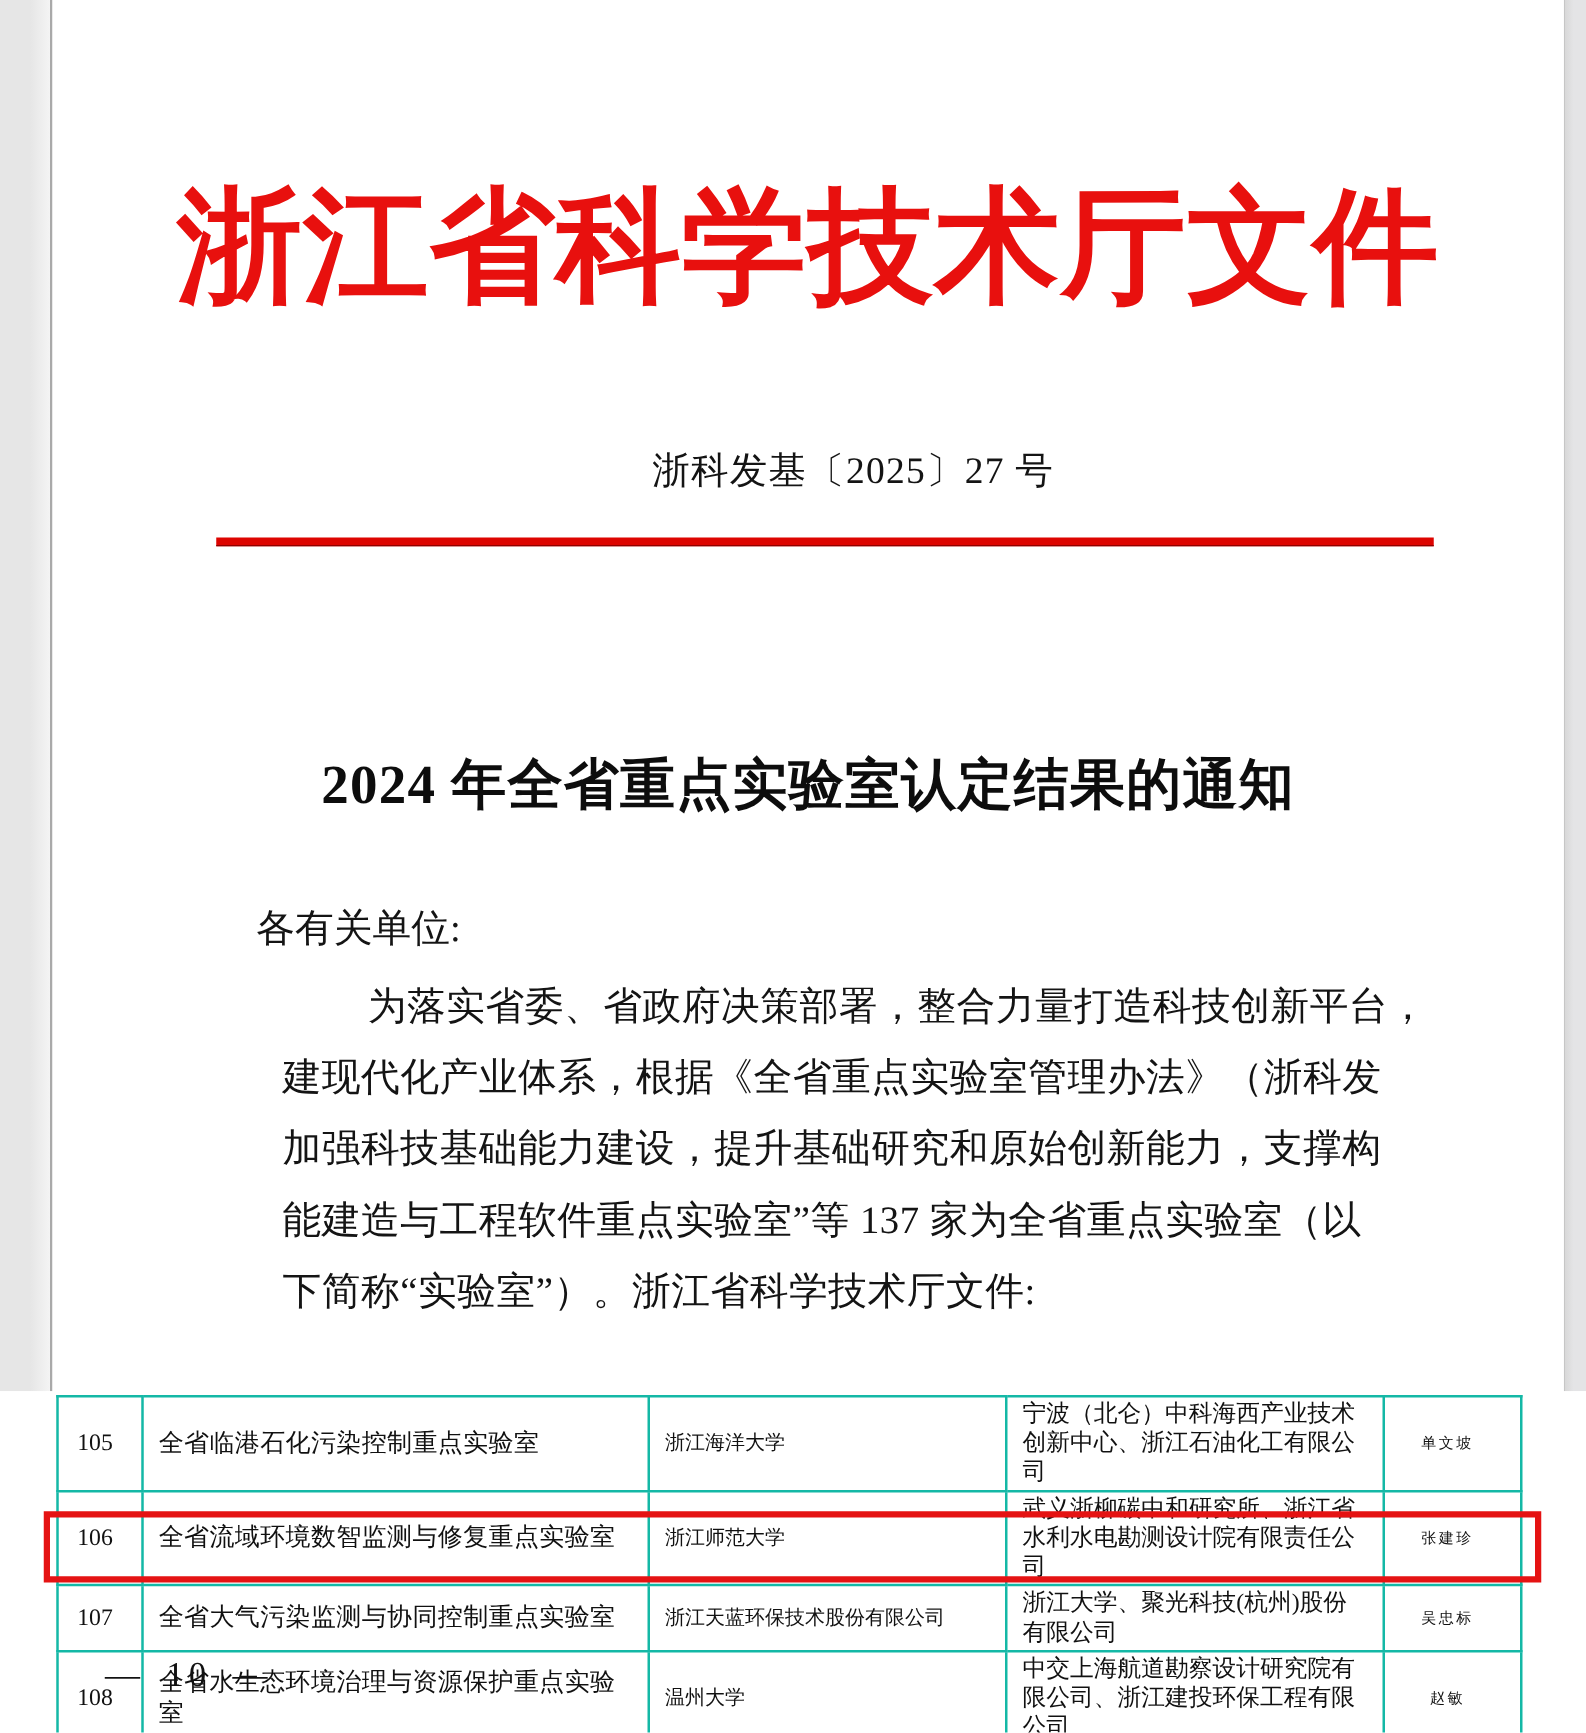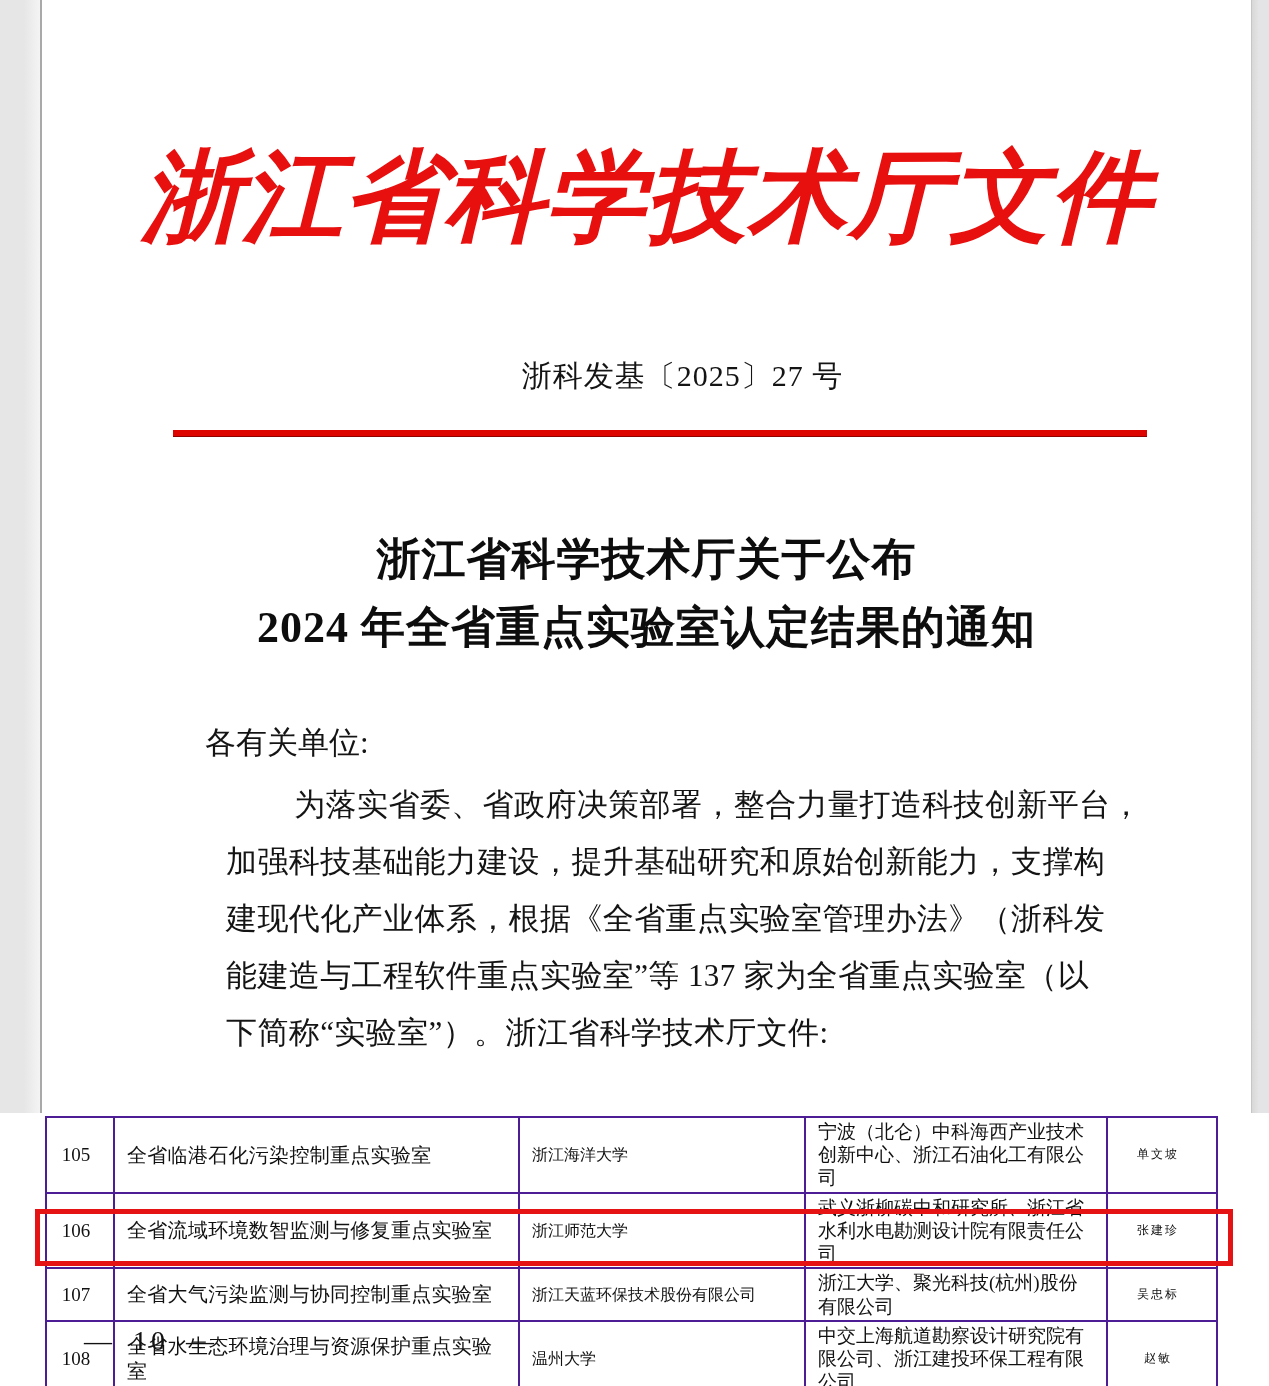--- a/index.html
+++ b/index.html
@@ -33,21 +33,20 @@
     width:1209px; height:1113px;
     background:#ffffff;
   }
   .red-header{
     position:absolute; left:0; top:146px; width:100%;
     text-align:center;
     font-size:100px; line-height:1.04; font-weight:bold;
     color:#e8100e;
     letter-spacing:1px;
     white-space:nowrap;
-    font-style:italic;
   }
   .doc-number{
     position:absolute; left:0; top:356px; width:100%;
     text-align:center;
     font-size:30px; color:#141414;
     letter-spacing:1px;
     margin-left:36px;
   }
   .red-divider{
     position:absolute; left:131px; top:430px;
@@ -87,21 +86,21 @@
     background:#ffffff;
   }
   table.result{
     position:absolute; left:45px; top:3px;
     width:1171px;
     border-collapse:collapse;
     table-layout:fixed;
     font-size:19px; color:#111;
   }
   table.result td{
-    border:2px solid #4c1d95;
+    border:2px solid #14b8a6;
     padding:2px 20px 2px 12px;
     vertical-align:middle;
     line-height:1.22;
   }
   td.c-no{ text-align:center; padding:2px 2px; font-size:19px; }
   td.c-lab{ font-size:20px; padding-left:16px; letter-spacing:0.3px; }
   td.c-inst{ font-size:16px; padding-left:12px; }
   td.c-part{ font-size:19px; padding-left:9px; padding-right:4px; }
   td.c-dir{ text-align:center; font-size:12px; padding:2px 2px; letter-spacing:2px; }
   tr.r0{ height:49px; }
@@ -130,29 +129,28 @@
   <div class="margin-left"></div>
   <div class="margin-right"></div>
 
   <div class="page-top">
     <div class="red-header">浙江省科学技术厅文件</div>
 
     <div class="doc-number">浙科发基〔2025〕27 号</div>
 
     <div class="red-divider"></div>
 
-    <div class="notice-title l1">浙江省科学技术厅关于公布</div>
     <div class="notice-title l2">2024 年全省重点实验室认定结果的通知</div>
 
     <div class="salutation">各有关单位:</div>
 
     <div class="body-text">
       <div class="body-line indent">为落实省委、省政府决策部署，整合力量打造科技创新平台，</div>
+      <div class="body-line">建现代化产业体系，根据《全省重点实验室管理办法》（浙科发</div>
       <div class="body-line">加强科技基础能力建设，提升基础研究和原始创新能力，支撑构</div>
-      <div class="body-line">建现代化产业体系，根据《全省重点实验室管理办法》（浙科发</div>
       <div class="body-line">能建造与工程软件重点实验室”等 137 家为全省重点实验室（以</div>
       <div class="body-line">下简称“实验室”）。浙江省科学技术厅文件:</div>
     </div>
   </div>
 
   <div class="table-section">
     <table class="result">
       <colgroup>
         <col style="width:68px">
         <col style="width:405px">

